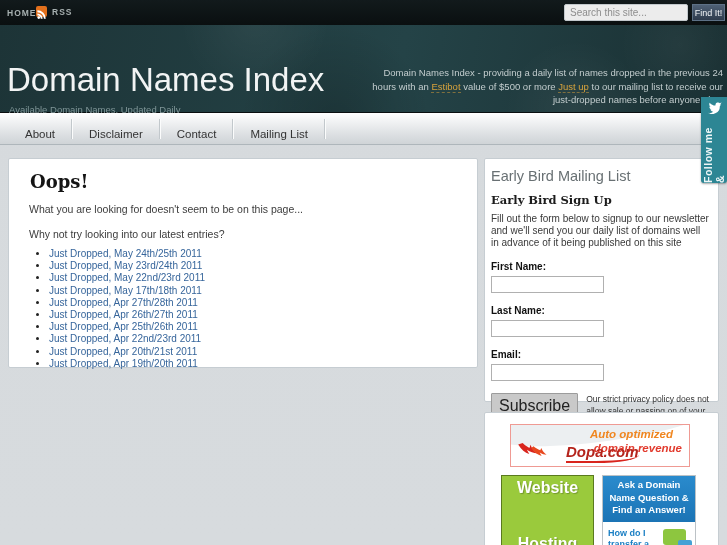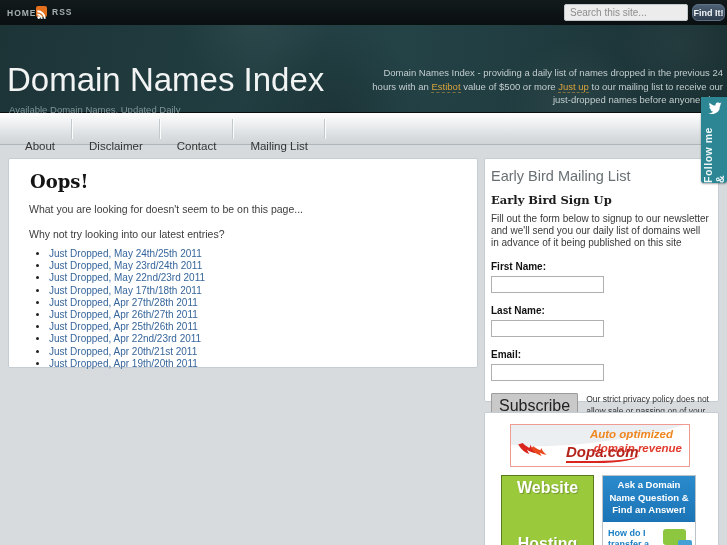--- a/index.html
+++ b/index.html
@@ -17,22 +17,22 @@
   .home-link { position:absolute; left:7px; top:8px; font-size:8.5px; letter-spacing:1px;
     color:#a7b0b0; font-weight:bold; }
   .rss-link { position:absolute; left:36px; top:6px; display:flex; align-items:center; }
   .rss-icon { width:11px; height:11px; background:#e2701c; border-radius:2px; display:block; }
   .rss-label { font-size:8.5px; letter-spacing:1px; color:#a7b0b0; font-weight:bold; margin-left:5px; }
   .search-input { position:absolute; left:564px; top:4px; width:124px; height:17px;
     background:#ececec; border:1px solid #c2c8cc; border-radius:2px;
     font-size:10px; color:#555; padding:0 5px; font-family:"Liberation Sans",sans-serif; }
   .search-input::placeholder { color:#8d8d8d; }
   .search-button { position:absolute; left:692px; top:4px; width:33px; height:17px;
-    background:linear-gradient(#4f6176,#2e3c4d); border:1px solid #5d7186; border-radius:6px;
-    color:#f0f3f5; font-size:9px; font-weight:bold; padding:0; cursor:pointer; }
+    background:linear-gradient(#4f6176,#2e3c4d); border:1px solid #5d7186; border-radius:0;
+    color:#f0f3f5; font-size:9px; font-weight:normal; padding:0; cursor:pointer; }
 
   
   .header { position:absolute; left:0; top:25px; width:727px; height:88px;
     background:
       radial-gradient(circle 75px at 255px -5px, rgba(255,255,255,.05), rgba(255,255,255,0) 75px),
       radial-gradient(circle 95px at 335px 95px, rgba(0,0,0,.20), rgba(0,0,0,0) 95px),
       radial-gradient(circle 70px at 575px 85px, rgba(255,255,255,.05), rgba(255,255,255,0) 70px),
       radial-gradient(circle 60px at 680px 20px, rgba(255,255,255,.04), rgba(255,255,255,0) 60px),
       linear-gradient(100deg,#1d3437,#244347 55%,#1a3033);
     border-bottom:1px solid #0a0f10; }
@@ -41,21 +41,21 @@
   .site-tagline { position:absolute; left:9px; top:79px; font-size:9.5px; color:#7f9597; }
   .header-desc { position:absolute; left:371px; top:41px; width:352px; text-align:right;
     font-size:9.5px; line-height:13.5px; color:#c3cdce; }
   .header-desc a { color:#d8a33c; border-bottom:1px dashed #80703e; }
 
   
   .navbar { position:absolute; left:0; top:113px; width:727px; height:32px;
     background:linear-gradient(#ffffff,#dcdfe2 70%,#cfd4d7);
     border-bottom:1px solid #aeb6bb; }
   .tabs { list-style:none; display:flex; height:32px; padding-left:8px; }
-  .tabs li { position:relative; line-height:32px; padding:16px 17px; }
+  .tabs li { position:relative; line-height:32px; padding:4px 17px; }
   .tabs li::after { content:''; position:absolute; right:0; top:6px; bottom:6px; width:1px;
     background:#c2c8cc; box-shadow:1px 0 0 #fbfcfc; }
   .tabs a { font-size:11.5px; color:#333; }
 
   
   .follow-ribbon { position:absolute; left:701px; top:97px; width:26px; height:86px;
     background:#2d8694; border-radius:0 0 3px 3px; z-index:10;
     display:flex; flex-direction:column; align-items:center;
     box-shadow:0 1px 2px rgba(0,0,0,.35); cursor:pointer; }
   .follow-bird { margin-top:3px; }

